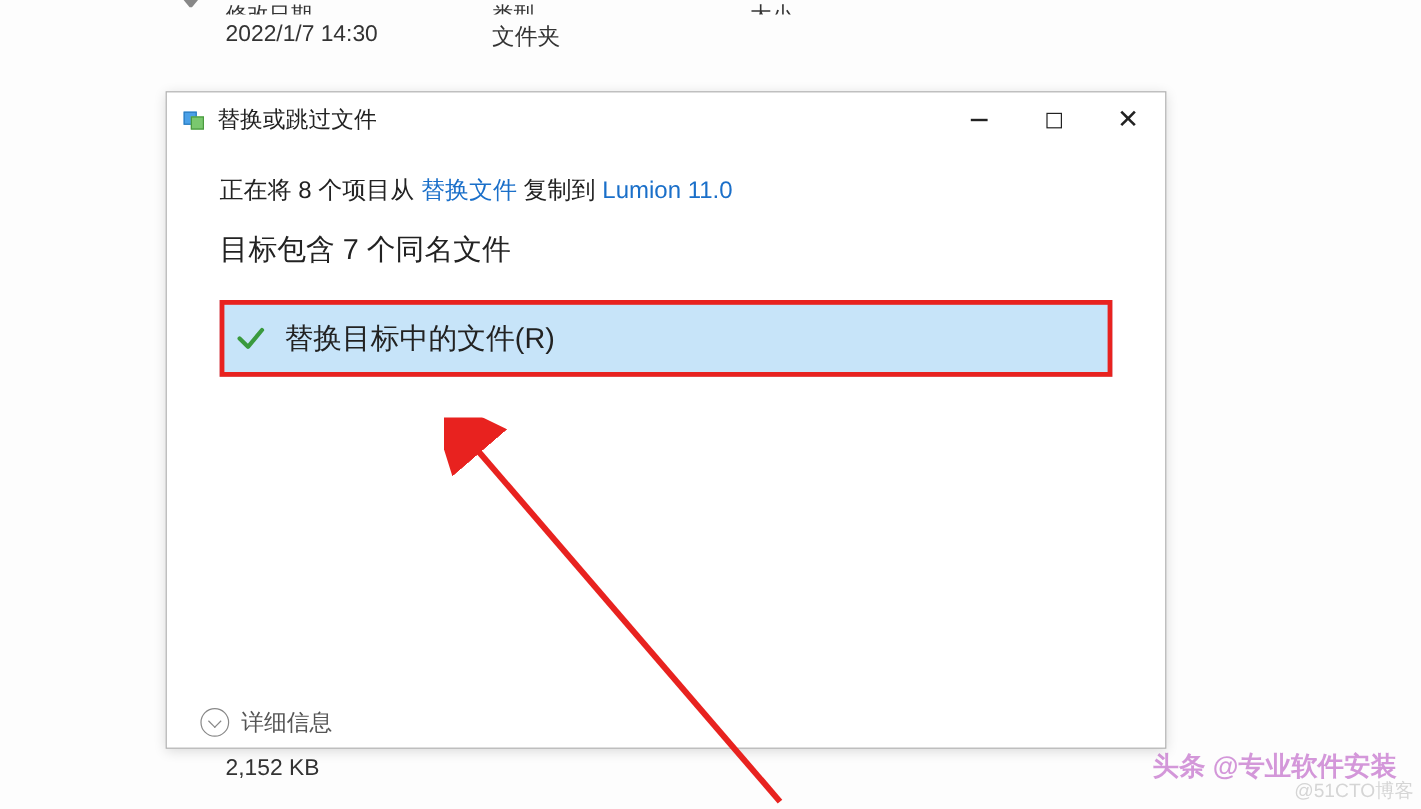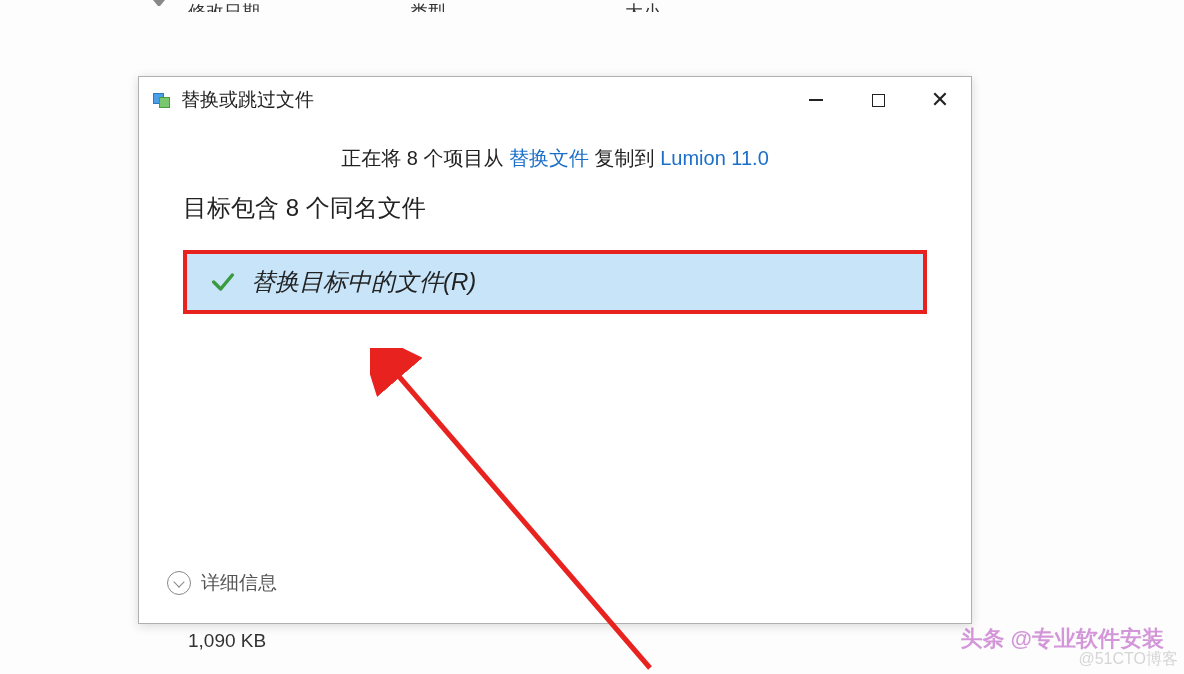--- a/index.html
+++ b/index.html
@@ -119,21 +119,20 @@
       line-height: 1;
     }
     
     .dialog-body {
       padding: 22px 44px 0 44px;
     }
     .copy-info {
       font-size: 20px;
       color: #222;
       margin-bottom: 20px;
-      text-align: center;
     }
     .copy-info .link {
       color: #1a6fc9;
     }
     .conflict-heading {
       font-size: 24px;
       color: #222;
       margin-bottom: 26px;
     }
     
@@ -142,34 +141,33 @@
       align-items: center;
       padding: 14px 12px;
       font-size: 24px;
       color: #222;
       cursor: pointer;
       min-height: 64px;
     }
     .option-row.highlighted {
       background: #c7e4f9;
       border: 4px solid #e8221f;
-      padding: 10px 22px;
-      font-style: italic;
+      padding: 10px 8px;
     }
     .option-icon {
       width: 28px;
       height: 28px;
       margin-right: 14px;
       flex-shrink: 0;
     }
     .option-label { flex: 1; }
     
     .detail-toggle {
       position: absolute;
-      bottom: 27px;
+      bottom: 8px;
       left: 28px;
       display: flex;
       align-items: center;
       font-size: 19px;
       color: #555;
       cursor: pointer;
     }
     .chevron-circle {
       width: 24px; height: 24px;
       border: 1.5px solid #888;
@@ -243,24 +241,29 @@
 <div class="partial-header">
   <div class="partial-header-sort"></div>
 </div>
 
 <div class="explorer-bg">
   <div class="explorer-headers">
     <span class="col-date">修改日期</span>
     <span class="col-type">类型</span>
     <span class="col-size">大小</span>
   </div>
+  <div class="explorer-row">
+    <span class="col-date">2022/1/7 14:30</span>
+    <span class="col-type">文件夹</span>
+    <span class="col-size"></span>
+  </div>
 </div>
 
 <div class="explorer-row-bottom">
-  <span class="col-size">1,090 KB</span>
+  <span class="col-size">2,152 KB</span>
 </div>
 
 <div class="dialog">
   <div class="titlebar">
     <div class="title-icon"></div>
     <div class="title-text">替换或跳过文件</div>
     <div class="window-controls">
       <div class="win-btn">
           <div class="min-line"></div>
         </div>
@@ -270,21 +273,21 @@
       <div class="win-btn">
           <span class="close-x">✕</span>
         </div>
     </div>
   </div>
 
   <div class="dialog-body">
     <div class="copy-info">
       <span>正在将 8 个项目从 </span><span class="link">替换文件</span><span> 复制到 </span><span class="link">Lumion 11.0</span>
     </div>
-    <div class="conflict-heading">目标包含 8 个同名文件</div>
+    <div class="conflict-heading">目标包含 7 个同名文件</div>
 
     <div class="option-row highlighted">
       <span class="option-icon">
         <svg viewBox="0 0 24 24" width="28" height="28">
             <path d="M4 12 L10 18 L20 6" stroke="#3a9a3e" stroke-width="3" fill="none" stroke-linecap="round" stroke-linejoin="round"></path>
           </svg>
       </span>
       <span class="option-label">替换目标中的文件(R)</span>
     </div>
 

